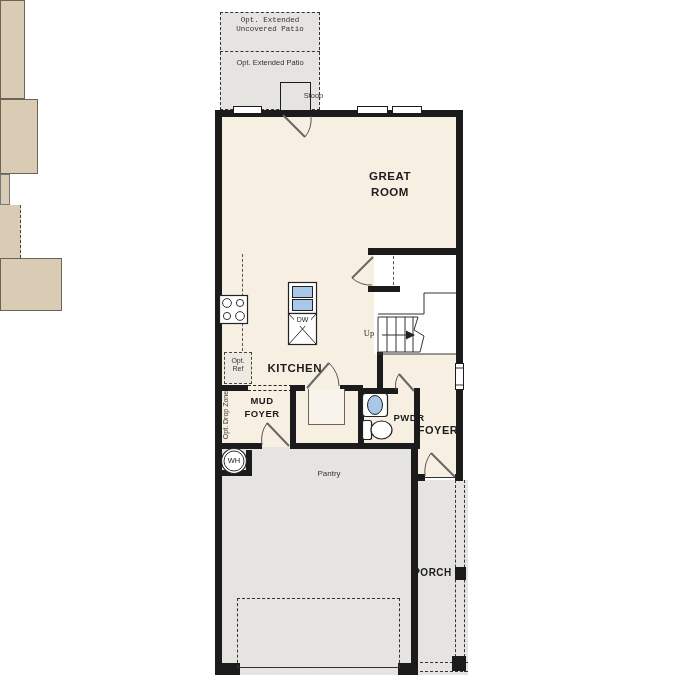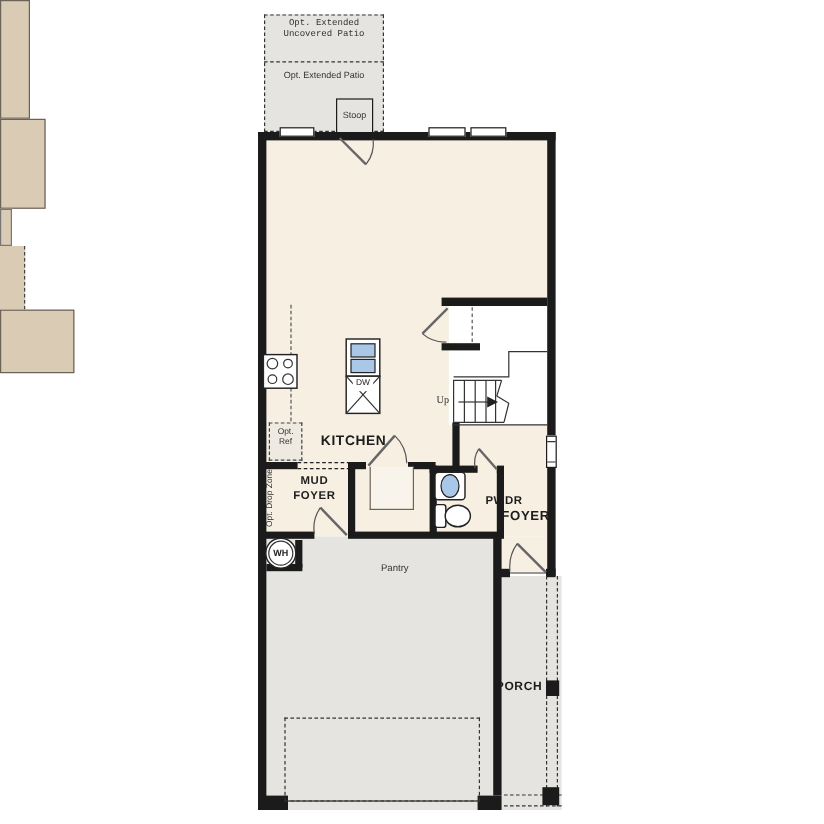--- a/index.html
+++ b/index.html
@@ -24,21 +24,21 @@
 </head>
 <body>
 
 <div id="plan">
 
   <div class="area dashedbox" style="left:220px;top:12px;width:100px;height:98px;background:var(--concrete,#e5e4e1);border:1px dashed #333;"></div>
   <div class="area" style="left:220px;top:51px;width:100px;height:0;border-top:1px dashed #333;"></div>
   <div class="small-label" style="left:222px;top:16px;width:96px;font-size:7.5px;font-family:Liberation Mono, monospace;">Opt. Extended Uncovered Patio</div>
   <div class="small-label" style="left:222px;top:59px;width:96px;font-size:7.5px;">Opt. Extended Patio</div>
   <div class="area" style="left:280px;top:82px;width:31px;height:30px;background:var(--concrete,#e5e4e1);border:1px solid #1b1b1b;box-sizing:border-box;"></div>
-  <div class="small-label" style="left:280px;top:92px;width:31px;font-size:7.5px;">Stoop</div>
+  <div class="small-label" style="left:280px;top:92px;width:31px;font-size:7.5px;padding-left:18px;">Stoop</div>
 
   <div class="area" style="left:222px;top:117px;width:234px;height:330px;background:var(--interior,#f6efe2);"></div>
   <div class="area" style="left:418px;top:447px;width:38px;height:30px;background:var(--interior,#f6efe2);"></div>
   <div class="area" style="left:374px;top:255px;width:82px;height:99px;background:#fff;"></div>
   <div class="area" style="left:222px;top:447px;width:189px;height:228px;background:var(--concrete,#e5e4e1);"></div>
   <div class="area" style="left:418px;top:480px;width:50px;height:195px;background:var(--concrete,#e5e4e1);"></div>
 
   <div class="wall" style="left:215px;top:110px;width:248px;height:7px;"></div>
   <div class="wall" style="left:215px;top:110px;width:7px;height:565px;"></div>
   <div class="wall" style="left:456px;top:110px;width:7px;height:253px;"></div>
@@ -170,23 +170,24 @@
       <path d="M425,477.5 L455,477.5" class="s-thin"></path>
       <path d="M455,477 L431,453" class="leaf"></path>
       <path d="M431,453 A33,33 0 0 0 425,476" class="arc"></path>
     </g>
 
     <g>
       <path d="M456,368 L463,368 M456,385 L463,385" class="s-thin"></path>
     </g>
   </svg>
 
+  <div class="room-label" style="left:350px;top:168px;width:80px;font-size:11.5px;">GREAT ROOM</div>
   <div class="room-label" style="left:250px;top:360px;width:72px;font-size:11.5px;text-align:right;">KITCHEN</div>
   <div class="room-label" style="left:238px;top:394px;width:48px;font-size:9.5px;">MUD FOYER</div>
-  <div class="room-label" style="left:402px;top:411px;width:36px;font-size:9.5px;">PWDR</div>
+  <div class="room-label" style="left:391px;top:411px;width:36px;font-size:9.5px;">PWDR</div>
   <div class="room-label" style="left:417px;top:423px;width:42px;font-size:11px;">FOYER</div>
   <div class="room-label" style="left:410px;top:566px;width:45px;font-size:10px;">PORCH</div>
   <div class="small-label" style="left:303px;top:430px;width:52px;font-size:8px;margin-top:39px;">Pantry</div>
   <div class="small-label" style="left:361px;top:329px;width:16px;font-size:8.5px;font-family:Liberation Serif, serif;">Up</div>
   <div class="small-label" style="left:295px;top:316px;width:15px;font-size:7px;color:#222;">DW</div>
-  <div class="small-label" style="left:226px;top:457px;width:16px;font-size:7.5px;color:#222;font-weight:bold;">WH</div>
+  <div class="small-label" style="left:226px;top:457px;width:16px;font-size:7.5px;color:#222;">WH</div>
 
 </div>
 
 </body></html>

